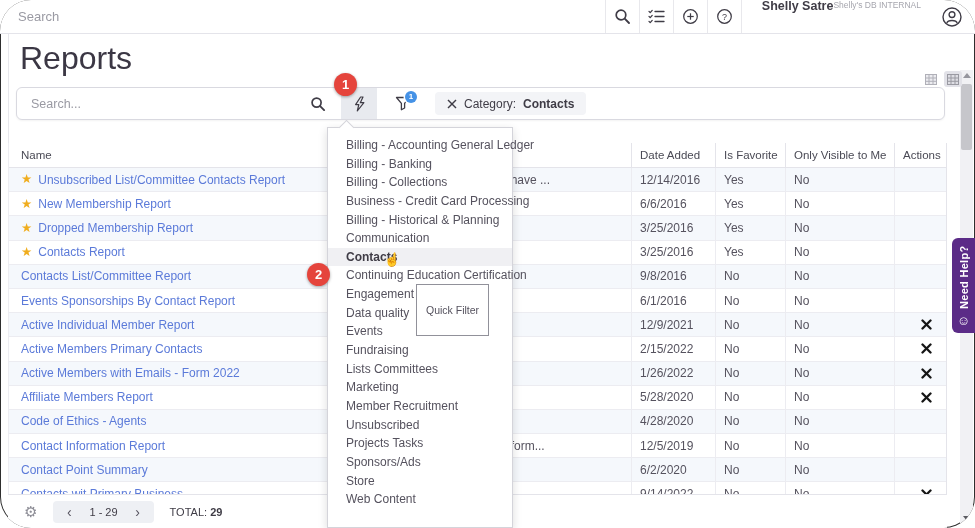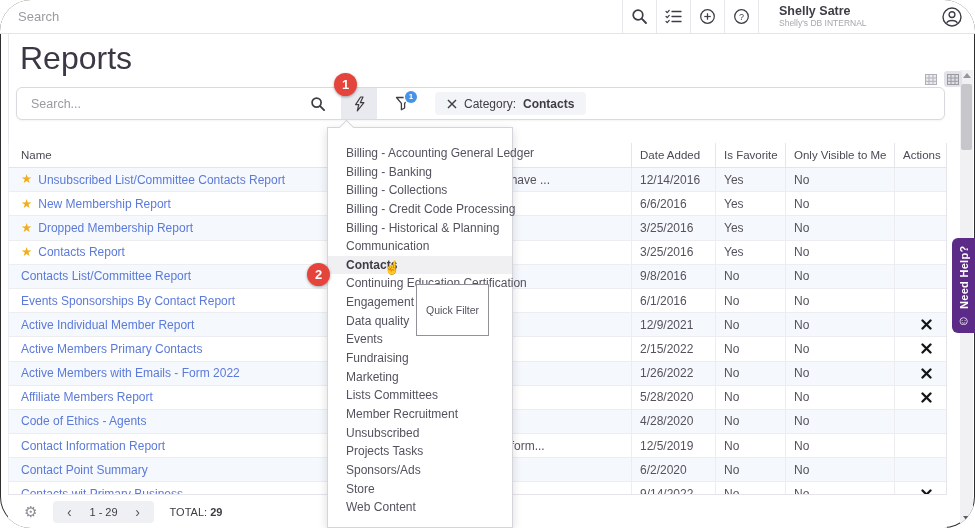--- a/index.html
+++ b/index.html
@@ -7,21 +7,21 @@
     font-family:"Liberation Sans",sans-serif;color:#3f3c46;
     box-shadow:inset 0 0 0 1px #2e2e2e;border-radius:31px;}
   
   .topbar{position:absolute;left:0;top:0;right:0;height:33px;border-bottom:1px solid #e4e4ea;
     display:flex;align-items:center;background:#fff;z-index:8;}
   .topbar-search{flex:1;border:none;outline:none;font:13px "Liberation Sans",sans-serif;
     color:#3f3c46;padding:0 0 0 18px;background:transparent;}
   .topbar-search::placeholder{color:#9a9aa3;}
   .topbar-right{display:flex;align-items:stretch;height:100%;}
   .tb-cell{width:33px;display:flex;align-items:center;justify-content:center;border-left:1px solid #e8e8ec;cursor:pointer;}
-  .tb-user{min-width:142px;border-left:1px solid #e8e8ec;display:flex;flex-direction:column;justify-content:center;padding:0 8px 0 20px;cursor:pointer;}
+  .tb-user{min-width:142px;border-left:1px solid #e8e8ec;display:flex;flex-direction:row;justify-content:center;padding:0 8px 0 20px;cursor:pointer;}
   .tb-user-name{font-size:12.5px;font-weight:bold;color:#3f3c46;line-height:13px;}
   .tb-user-org{font-size:8.5px;color:#a6a6ae;line-height:11px;}
   .tb-avatar{width:46px;display:flex;align-items:center;justify-content:center;cursor:pointer;}
   
   .page-title{position:absolute;left:20px;top:40px;font-size:32px;font-weight:500;color:#3b3744;z-index:2;}
   .left-gutter{position:absolute;left:8px;top:34px;bottom:0;width:1px;background:#e7e7ec;z-index:0;}
   
   .view-toggles{position:absolute;top:71px;right:13px;display:flex;align-items:center;gap:4px;z-index:6;}
   .vt-btn{width:18px;height:16px;display:flex;align-items:center;justify-content:center;border-radius:3px;cursor:pointer;}
   .vt-btn.active{background:#e2e2e8;}
@@ -65,21 +65,21 @@
   .bottombar{position:absolute;left:8px;right:28px;top:494px;height:33px;border-top:1px solid #e4e4ea;
     background:#fff;display:flex;align-items:center;z-index:3;}
   .gear{font-size:15px;color:#8d8d96;margin-left:16px;cursor:pointer;line-height:1;}
   .pagepill{display:flex;align-items:center;background:#eef0f4;border-radius:4px;height:22px;margin-left:16px;padding:0 4px;}
   .pg-arrow{width:24px;text-align:center;font-size:14px;color:#55525e;cursor:pointer;line-height:22px;}
   .pg-range{font-size:11px;color:#3f3c46;padding:0 8px;}
   .total{margin-left:16px;font-size:11px;color:#3f3c46;}
   .total b{font-weight:bold;}
   
   .menu{position:absolute;left:327px;top:127px;width:186px;height:401px;background:#fff;
-    border:1px solid #d4d4da;box-shadow:0 3px 9px rgba(0,0,0,.14);z-index:30;box-sizing:border-box;padding-top:16px;}
+    border:1px solid #d4d4da;box-shadow:0 3px 9px rgba(0,0,0,.14);z-index:30;box-sizing:border-box;padding-top:8px;}
   .menu-caret{position:absolute;left:341px;top:122px;width:10px;height:10px;background:#fff;
     transform:rotate(45deg);border-left:1px solid #d4d4da;border-top:1px solid #d4d4da;z-index:31;}
   .menu-item{height:18.65px;line-height:18.65px;padding-left:18px;font-size:12px;color:#55525e;
     white-space:nowrap;cursor:pointer;position:relative;}
   .menu-item.selected{font-weight:bold;color:#3f3c46;background:#f0f0f3;}
   .cursor-glyph{position:absolute;left:56px;top:3px;font-size:13px;color:#2e2b35;}
   
   .tooltip{position:absolute;left:416px;top:284px;background:#fff;border:1px solid #91919a;
     font-size:10.5px;color:#55525e;padding:19px 9px;z-index:40;white-space:nowrap;}
   
@@ -430,31 +430,31 @@
     </div>
     <span class="total"><span>TOTAL:</span> <b>29</b></span>
   </div>
 
   <div class="menu-caret"></div>
   <div class="menu">
     <div>
         <div class="menu-item"><span>Billing - Accounting General Ledger</span></div>
         <div class="menu-item"><span>Billing - Banking</span></div>
         <div class="menu-item"><span>Billing - Collections</span></div>
-        <div class="menu-item"><span>Billing - Credit Code Processing</span></div>
+        <div class="menu-item"><span>Business - Credit Card Processing</span></div>
         <div class="menu-item"><span>Billing - Historical &amp; Planning</span></div>
         <div class="menu-item"><span>Communication</span></div>
         <div class="menu-item selected"><span>Contacts</span><span class="cursor-glyph">☝</span></div>
         <div class="menu-item"><span>Continuing Education Certification</span></div>
         <div class="menu-item"><span>Engagement</span></div>
         <div class="menu-item"><span>Data quality</span></div>
         <div class="menu-item"><span>Events</span></div>
         <div class="menu-item"><span>Fundraising</span></div>
+        <div class="menu-item"><span>Lists Committees</span></div>
         <div class="menu-item"><span>Marketing</span></div>
-        <div class="menu-item"><span>Lists Committees</span></div>
         <div class="menu-item"><span>Member Recruitment</span></div>
         <div class="menu-item"><span>Unsubscribed</span></div>
         <div class="menu-item"><span>Projects Tasks</span></div>
         <div class="menu-item"><span>Sponsors/Ads</span></div>
         <div class="menu-item"><span>Store</span></div>
         <div class="menu-item"><span>Web Content</span></div>
       </div>
   </div>
 
   <div class="tooltip">Quick Filter</div>

